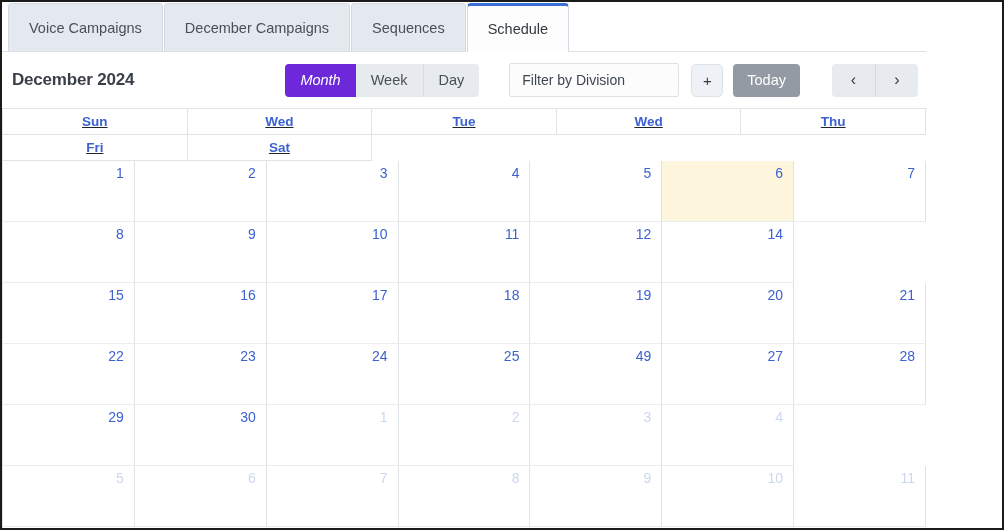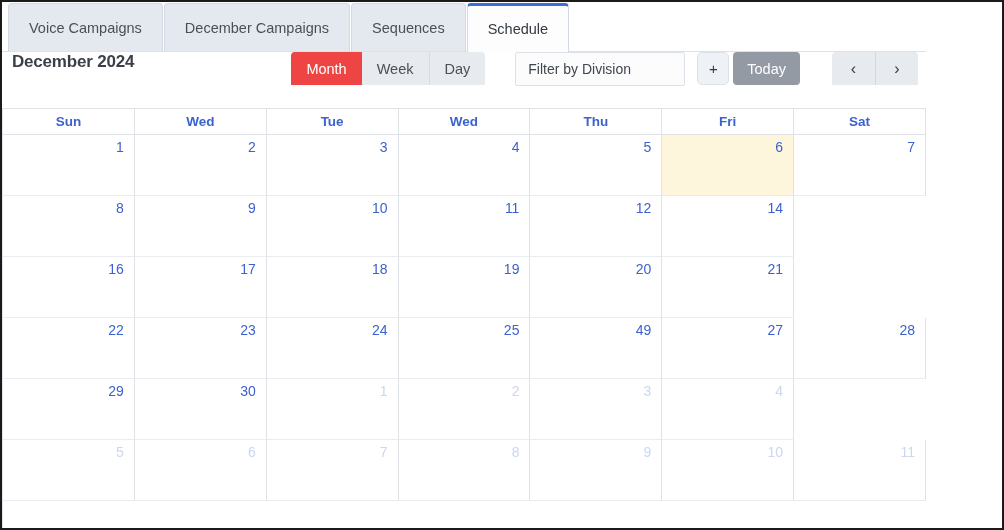--- a/index.html
+++ b/index.html
@@ -64,20 +64,21 @@
     border-top: 3px solid #3b6fd4;
     height: 49px;
     margin-bottom: -1px;
     z-index: 2;
   }
 
   
   .toolbar {
     height: 56px;
     display: flex;
+    align-items: center;
     padding: 0 8px 0 10px;
     flex: 0 0 auto;
     background: #ffffff;
   }
 
   .title {
     font-size: 17px;
     font-weight: bold;
     color: #3a3f48;
     letter-spacing: -0.2px;
@@ -101,23 +102,24 @@
     align-items: center;
     justify-content: center;
     border: none;
     cursor: pointer;
     background: #e7ebf0;
     color: #495057;
     white-space: nowrap;
   }
 
   .btn.dark {
-    background: #ef4444;
+    background: #6d28d9;
     color: #ffffff;
     font-weight: 500;
+    font-style: italic;
   }
 
   .btn.sep { border-left: 1px solid #d6dce4; }
 
   .filter-input {
     width: 170px;
     height: 34px;
     padding: 0 12px;
     font-size: 14px;
     font-family: "Liberation Sans", sans-serif;
@@ -142,21 +144,21 @@
     display: inline-flex;
     align-items: center;
     justify-content: center;
     cursor: pointer;
     font-family: "Liberation Sans", sans-serif;
   }
 
   .btn-today {
     height: 33px;
     padding: 0 14px;
-    margin-left: 4px;
+    margin-left: 10px;
     border: none;
     border-radius: 4px;
     background: #939aa3;
     color: #ffffff;
     font-size: 14.5px;
     display: inline-flex;
     align-items: center;
     cursor: pointer;
     font-family: "Liberation Sans", sans-serif;
   }
@@ -188,22 +190,23 @@
     flex: 1 1 auto;
     border-top: 1px solid #dfe3e8;
     border-left: 1px solid #dfe3e8;
     display: flex;
     flex-direction: column;
     overflow: hidden;
   }
 
   .cal-head {
     display: grid;
-    grid-template-columns: repeat(7, 1fr);
+    grid-template-columns: repeat(5, 1fr);
     flex: 0 0 auto;
+    text-decoration: underline;
   }
 
   .cal-head .dow {
     height: 26px;
     display: flex;
     align-items: center;
     justify-content: center;
     font-size: 13.5px;
     font-weight: bold;
     color: #3b62d0;
@@ -330,20 +333,23 @@
           </div>
           <div class="cal-cell">
             <span class="daynum">12</span>
           </div>
           <div class="cal-cell">
             <span class="daynum">14</span>
           </div>
         </div>
         <div class="cal-row">
           <div class="cal-cell">
+            <span class="daynum">15</span>
+          </div>
+          <div class="cal-cell">
             <span class="daynum">16</span>
           </div>
           <div class="cal-cell">
             <span class="daynum">17</span>
           </div>
           <div class="cal-cell">
             <span class="daynum">18</span>
           </div>
           <div class="cal-cell">
             <span class="daynum">19</span>

